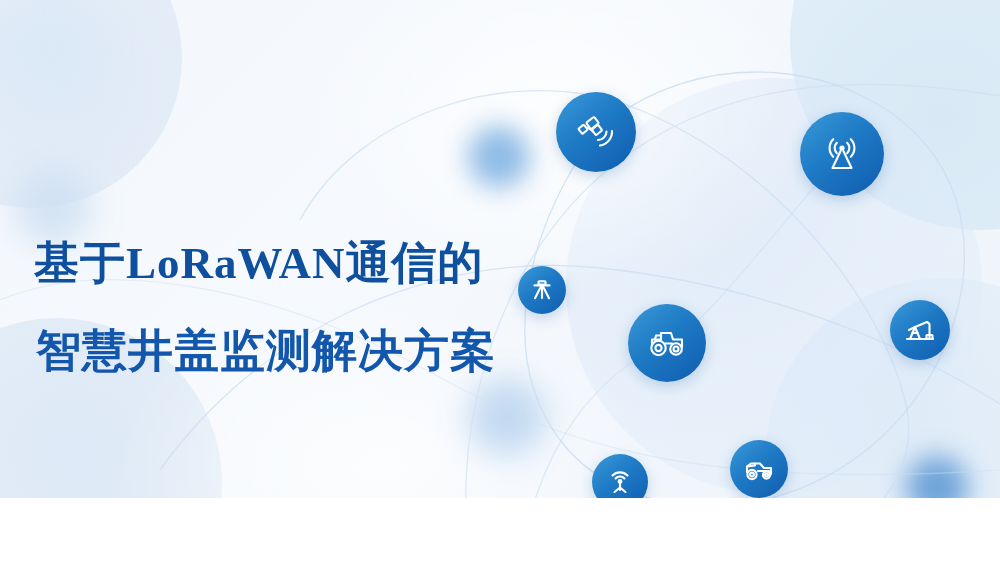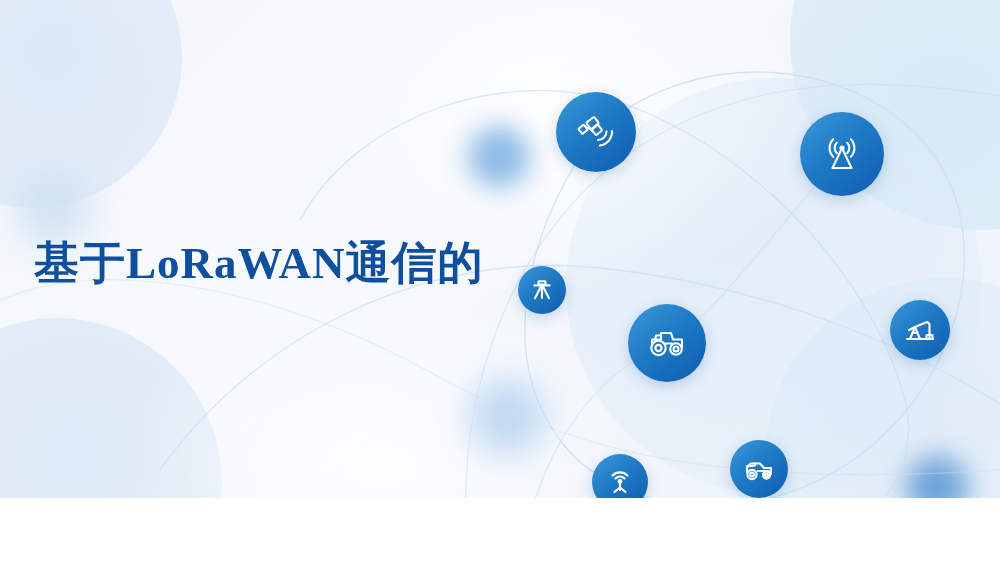--- a/index.html
+++ b/index.html
@@ -276,15 +276,16 @@
         <circle cx="24.5" cy="23" r="1.5"></circle>
         <path d="M 5,20 L 5,14.5 L 9,11.5 L 18,11.5 L 22,16 L 29,16 L 29,22"></path>
         <path d="M 5,14.5 L 13,13.5 L 13,11.5"></path>
         <line x1="16" y1="19" x2="27" y2="19"></line>
       </svg>
     </span>
   </div>
 
   <div class="title-block">
     <div class="title-line title-line-1">基于LoRaWAN通信的</div>
+    <div class="title-line title-line-2">智慧井盖监测解决方案</div>
   </div>
 
 </div>
 
 </body></html>

